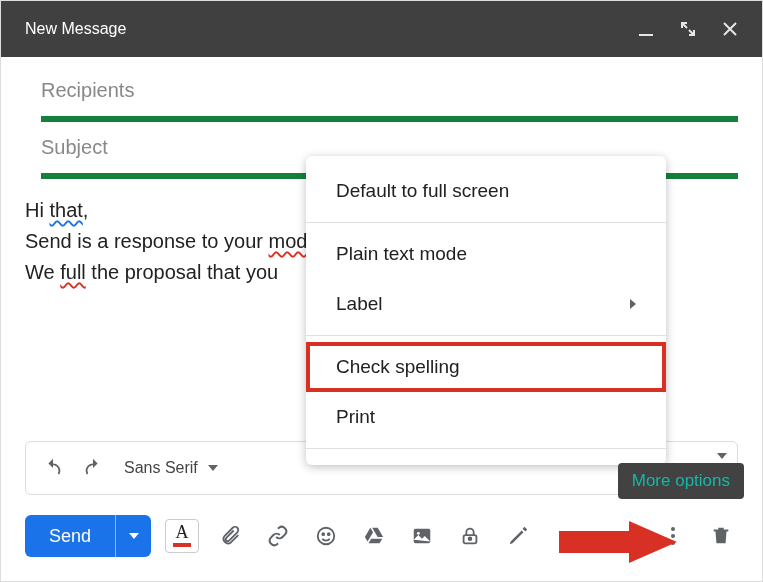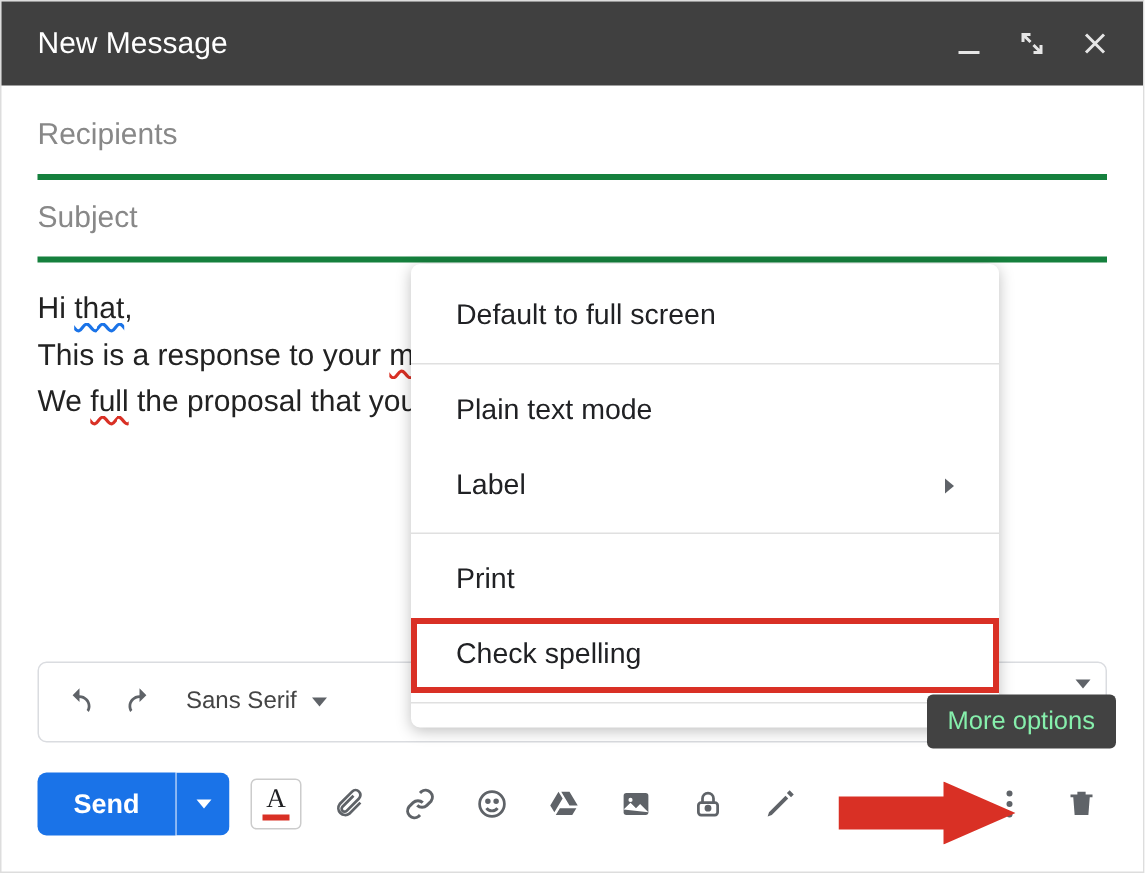--- a/index.html
+++ b/index.html
@@ -25,42 +25,43 @@
   
   .titlebar {
     background: #404040;
     color: #fff;
     height: 56px;
     display: flex;
     align-items: center;
     padding: 0 22px 0 24px;
   }
   .titlebar-title {
-    font-size: 20px;
+    font-size: 16px;
     font-weight: 500;
     flex: 1;
   }
   .titlebar-actions {
     display: flex;
     gap: 22px;
     align-items: center;
   }
   .titlebar-btn {
     width: 20px; height: 20px;
     cursor: pointer;
     display: flex; align-items: center; justify-content: center;
     color: #e6e6e6;
   }
   .titlebar-btn svg { display: block; }
 
   
   .fields { padding: 8px 24px 0 24px; }
   .field {
-    border-bottom: 4px solid #15803d;
+    border-bottom: 6px solid #15803d;
     padding: 14px 0;
+    margin-left: 16px;
   }
   .field input {
     border: none;
     outline: none;
     width: 100%;
     font-size: 20px;
     color: #222;
   }
   .field input::placeholder { color: #888; }
 
@@ -130,21 +131,21 @@
   }
   .send-group {
     display: flex;
     height: 42px;
   }
   .send-btn {
     background: #1a73e8;
     color: #fff;
     border: none;
     font-size: 18px;
-    font-weight: 700;
+    font-weight: 400;
     padding: 0 24px;
     border-radius: 6px 0 0 6px;
     cursor: pointer;
   }
   .send-more {
     background: #1a73e8;
     width: 36px;
     border-left: 1px solid rgba(255,255,255,0.5);
     border-radius: 0 6px 6px 0;
     display: flex; align-items: center; justify-content: center;
@@ -184,22 +185,22 @@
     cursor: pointer;
     border-radius: 4px;
   }
   .dot3 { display:flex; flex-direction:column; gap:3px; }
   .dot3 span { width:4px; height:4px; background:#5f6368; border-radius:50%; }
 
   
   .menu {
     position: absolute;
     right: 96px;
-    top: 175px;
-    width: 392px;
+    top: 155px;
+    width: 360px;
     background: #fff;
     border-radius: 6px;
     box-shadow: 0 2px 10px rgba(0,0,0,0.25);
     padding: 10px 0;
     z-index: 10;
   }
   .menu-item {
     padding: 14px 30px;
     font-size: 19px;
     color: #202124;
@@ -224,21 +225,21 @@
     outline: 4px solid #d93025;
     outline-offset: -4px;
   }
 
   
   .tooltip {
     position: absolute;
     right: 18px;
     bottom: 82px;
     background: #424242;
-    color: #86efac;
+    color: #14b8a6;
     font-size: 17px;
     padding: 8px 14px;
     border-radius: 4px;
     z-index: 20;
   }
 
   
   .arrow {
     position: absolute;
     bottom: 18px;
@@ -283,21 +284,21 @@
     <div class="field">
       <input type="text" placeholder="Subject" style="">
     </div>
   </div>
 
   <div class="body-area">
     <p>
       <span>Hi </span><span class="squiggle-blue">that</span><span>,</span>
     </p>
     <p>
-      <span>This is a response to your </span><span class="squiggle-red">mode</span><span>.</span>
+      <span>Send is a response to your </span><span class="squiggle-red">mode</span><span>.</span>
     </p>
     <p>
       <span>We </span><span class="squiggle-red">full</span><span> the proposal that you </span>
     </p>
   </div>
 
   <div class="format-toolbar">
     <div class="fmt-btn">
       <svg width="22" height="22" viewBox="0 0 24 24" fill="#5f6368">
           <path d="M12 5V2L7 7l5 5V9c3.3 0 6 2.7 6 6 0 1-.3 2-.8 2.8l1.5 1.5c.8-1.3 1.3-2.7 1.3-4.3 0-4.4-3.6-8-8-8z"></path>
@@ -387,22 +388,22 @@
   </div>
 
   <div class="menu">
     <div class="menu-item">Default to full screen</div>
     <div class="menu-sep"></div>
     <div class="menu-item">Plain text mode</div>
     <div class="menu-item submenu">
         <span>Label</span>
       </div>
     <div class="menu-sep"></div>
+    <div class="menu-item highlight">Check spelling</div>
     <div class="menu-item">Print</div>
-    <div class="menu-item highlight">Check spelling</div>
     <div class="menu-sep"></div>
   </div>
 
   <div class="tooltip">More options</div>
 
   <svg class="arrow" viewBox="0 0 118 42">
     <polygon points="0,10 70,10 70,0 118,21 70,42 70,32 0,32" fill="#d93025"></polygon>
   </svg>
 
 </div>

